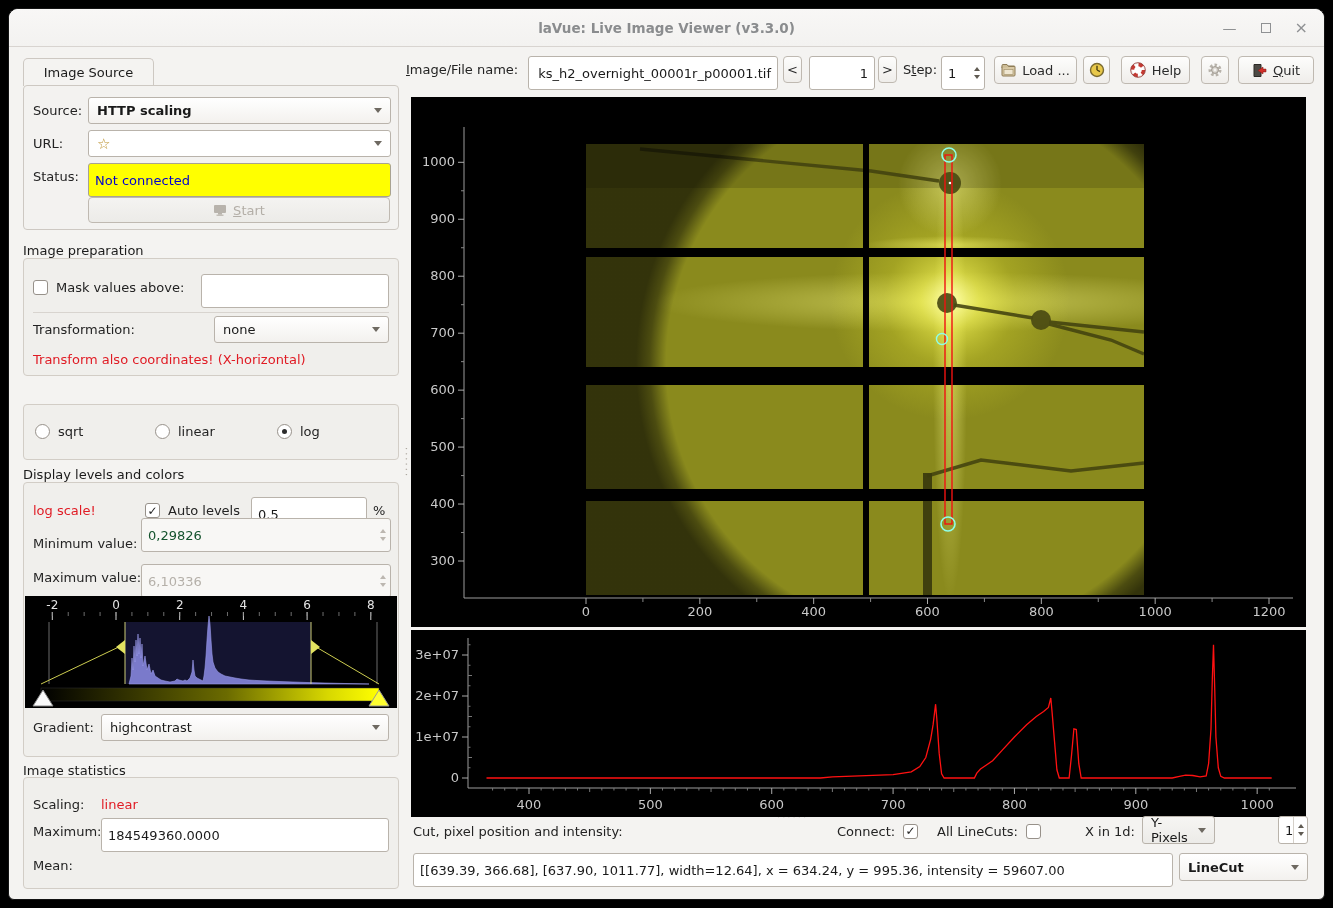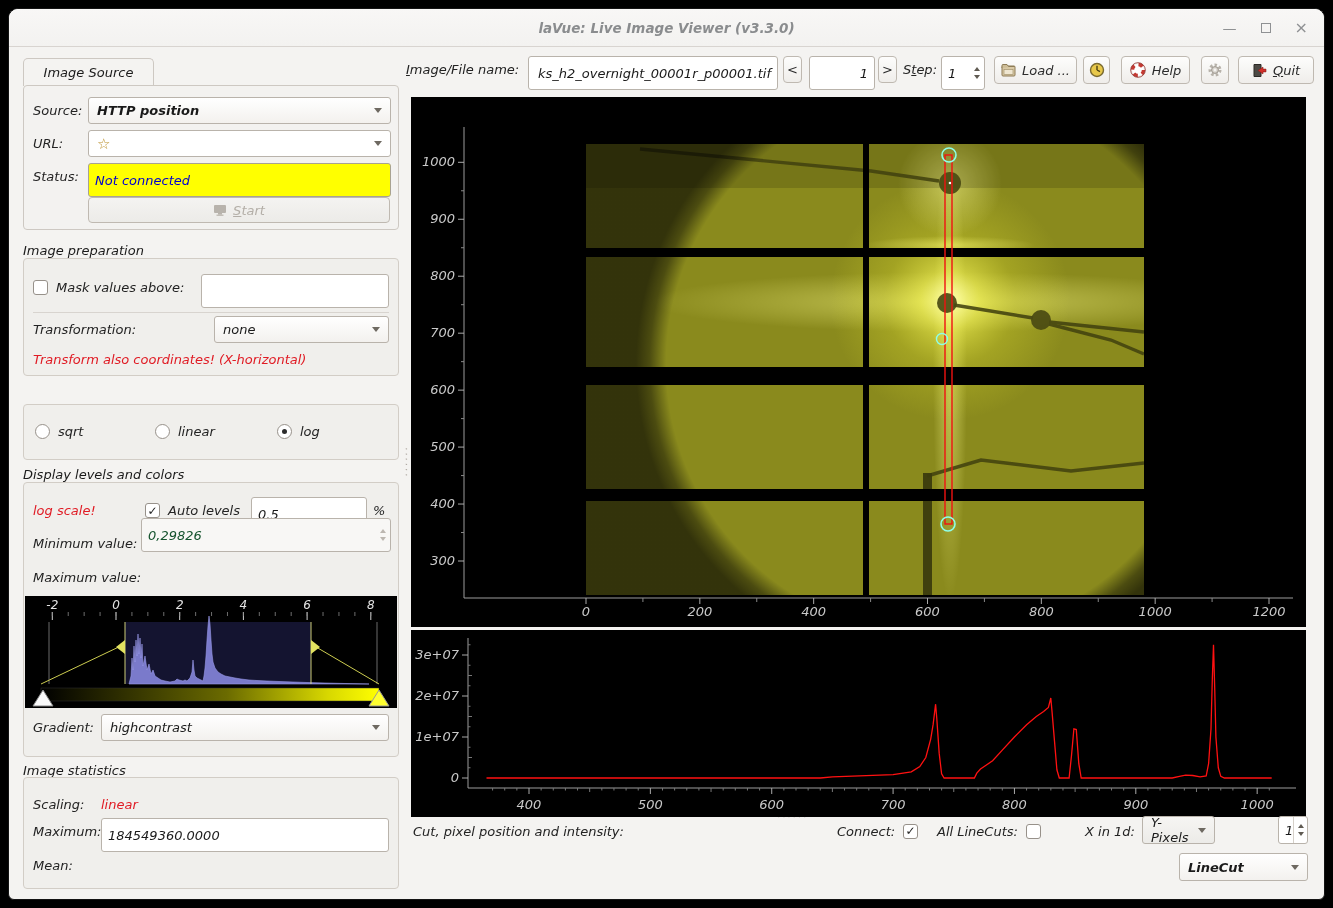--- a/index.html
+++ b/index.html
@@ -1,20 +1,20 @@
 <!DOCTYPE html>
 <html><head>
 <meta charset="utf-8">
 <style>
   html,body{margin:0;padding:0;background:#000;width:1333px;height:908px;overflow:hidden;
     font-family:"DejaVu Sans","Liberation Sans",sans-serif;}
   *{box-sizing:border-box;}
   .abs{position:absolute;}
   .window{position:absolute;left:8px;top:8px;width:1317px;height:892px;background:#f4f3f1;
-    border:1px solid #141414;border-radius:10px 10px 6px 6px;overflow:hidden;font-style:italic;}
+    border:1px solid #141414;border-radius:10px 10px 6px 6px;overflow:hidden;}
   .titlebar{position:absolute;left:0;top:0;width:100%;height:38px;
     background:linear-gradient(#f8f7f6,#f3f2f0);border-bottom:1px solid #d8d4d0;}
   .title{position:absolute;left:0;top:0;width:100%;height:38px;display:flex;align-items:center;
     justify-content:center;color:#8a8c8e;font-size:13.5px;font-weight:bold;}
   .winbtns{position:absolute;right:16px;top:0;height:38px;display:flex;align-items:center;gap:24px;}
   .wb{color:#8f9193;font-size:14px;line-height:1;cursor:default;}
   .wb-square{width:10px;height:10px;border:1.6px solid #8f9193;}
   .lbl{font-size:13px;color:#232323;display:flex;align-items:center;white-space:nowrap;}
   .hdr{font-size:13px;color:#1b1b1b;}
   .red{color:#e01b24;}
@@ -128,21 +128,21 @@
     <span><span class="mn u">Q</span><span class="mn">uit</span></span>
   </div>
 
   <div class="tab" style="left:14px;top:49px;width:131px;height:28px;">
     <span>Image Source</span>
   </div>
   <div class="gbox" style="left:14px;top:76px;width:376px;height:145px;background:#f3f2f0;border-color:#cdc8c2;"></div>
 
   <div class="lbl abs" style="left:24px;top:88px;height:27px;">Source:</div>
   <div class="combo" style="left:79px;top:88px;width:303px;height:27px;font-weight:bold;">
-    <span>HTTP position</span>
+    <span>HTTP scaling</span>
       <span class="ca"></span>
   </div>
 
   <div class="lbl abs" style="left:24px;top:121px;height:27px;">URL:</div>
   <div class="combo" style="left:79px;top:121px;width:303px;height:27px;background:#fff;">
     <span style="color:#bd9331;font-size:15px;">☆</span>
     <span class="ca"></span>
   </div>
 
   <div class="lbl abs" style="left:24px;top:154px;height:27px;">Status:</div>
@@ -205,20 +205,27 @@
 
   <div class="lbl abs" style="left:24px;top:521px;height:27px;">Minimum value:</div>
   <div class="inp dis" style="left:132px;top:509px;width:250px;height:27px;background:#f8f7f5;color:#14532d;padding-right:0;justify-content:space-between;">
     <span>0,29826</span>
       <span class="sp">
         <span class="tu"></span>
         <span class="td"></span>
       </span>
   </div>
   <div class="lbl abs" style="left:24px;top:555px;height:27px;">Maximum value:</div>
+  <div class="inp dis" style="left:132px;top:555px;width:250px;height:27px;background:#f8f7f5;color:#b5b0a9;padding-right:0;justify-content:space-between;">
+    <span>6,10336</span>
+      <span class="sp">
+        <span class="tu"></span>
+        <span class="td"></span>
+      </span>
+  </div>
 
   <div class="abs" style="left:16px;top:587px;width:372px;height:112px;">
     <svg id="histsvg" width="372" height="112" viewBox="0 0 372 112">
       <defs>
         <linearGradient id="gradBar" x1="0" y1="0" x2="1" y2="0">
           <stop offset="0" stop-color="#000000"></stop>
             <stop offset="0.55" stop-color="#6b6b00"></stop>
           <stop offset="0.85" stop-color="#d8d800"></stop>
             <stop offset="1" stop-color="#ffff00"></stop>
         </linearGradient>
@@ -526,17 +533,20 @@
       <span class="ca"></span>
   </div>
   <div class="inp" style="left:1269px;top:807px;width:30px;height:28px;padding:0 0 0 6px;justify-content:space-between;">
     <span>1</span>
       <span class="sp">
         <span class="tu"></span>
         <span class="td"></span>
       </span>
   </div>
 
+  <div class="inp" style="left:404px;top:844px;width:760px;height:28px;">
+    <span>[[639.39, 366.68], [637.90, 1011.77], width=12.64], x = 634.24, y = 995.36, intensity = 59607.00</span>
+  </div>
   <div class="combo" style="left:1170px;top:844px;width:129px;height:28px;font-weight:bold;">
     <span>LineCut</span>
       <span class="ca"></span>
   </div>
 </div>
 
 </body></html>

